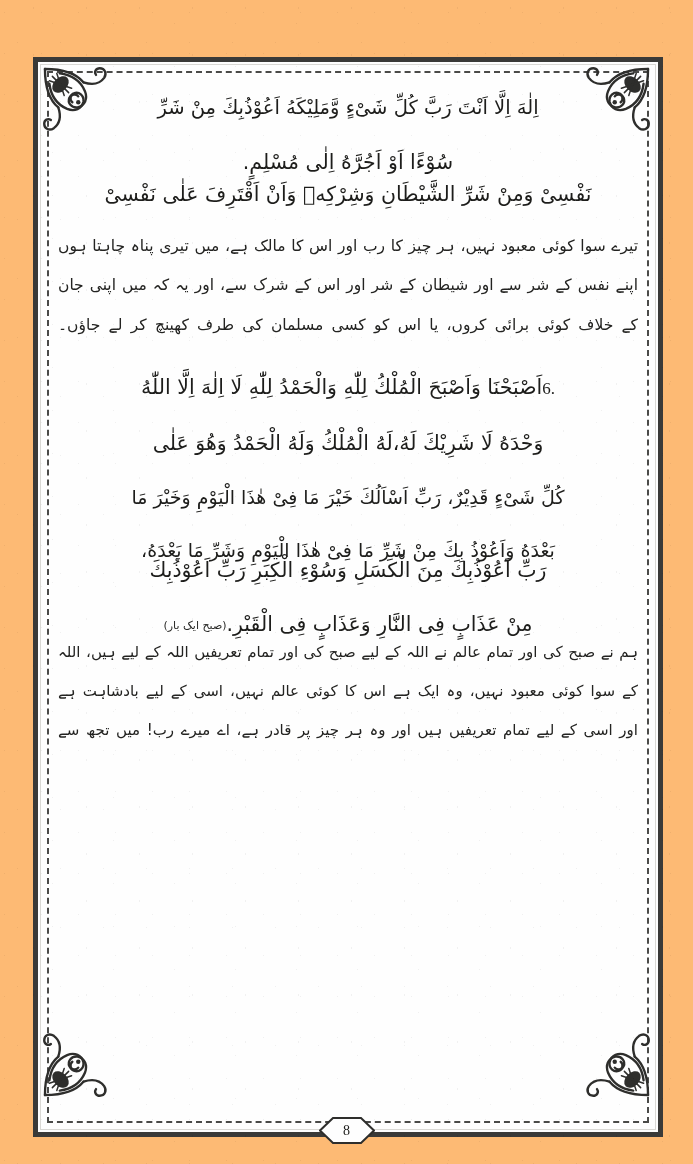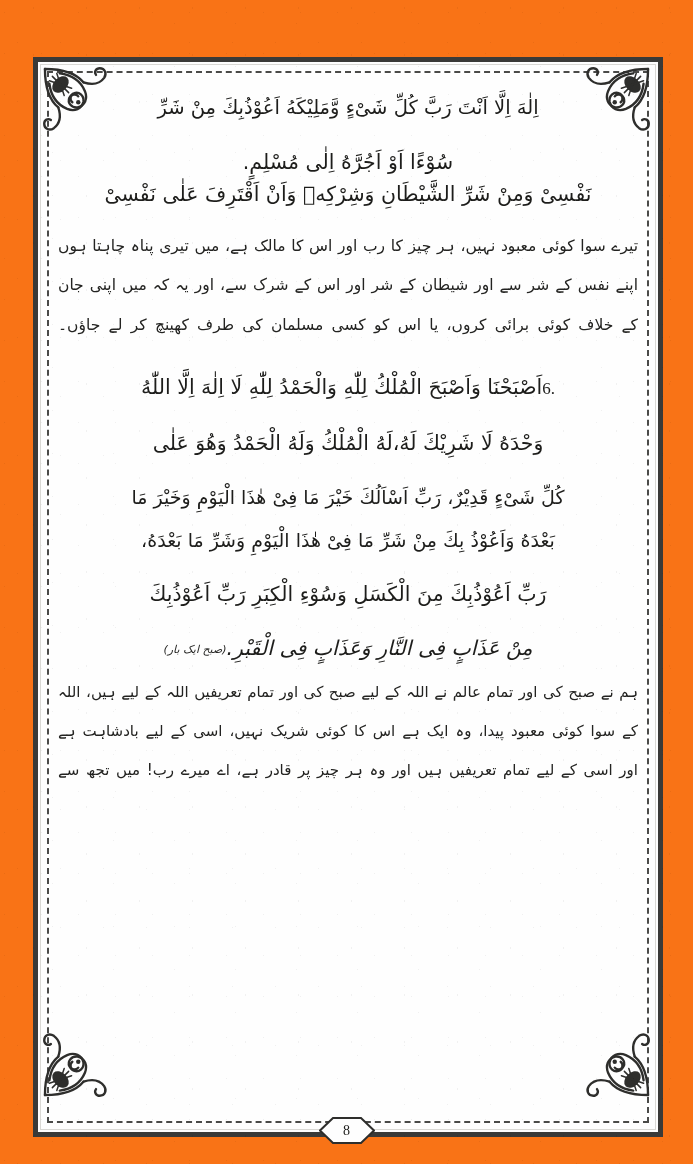--- a/index.html
+++ b/index.html
@@ -12,21 +12,21 @@
     height: 1164px;
     font-family: "DejaVu Sans", sans-serif;
     overflow: hidden;
   }
 
   
   .page {
     position: relative;
     width: 693px;
     height: 1164px;
-    background: #f97316;
+    background: #fdba74;
     box-sizing: border-box;
   }
 
   
   .frame-outer {
     position: absolute;
     left: 33px;
     top: 57px;
     width: 630px;
     height: 1080px;
@@ -276,32 +276,32 @@
     </div>
 
     <div class="arabic-block" style="margin-top:44px;">
 
       <div class="num-line" style="margin-bottom:34px;">
         <span class="arabic-line">اَصْبَحْنَا وَاَصْبَحَ الْمُلْكُ لِلّٰهِ وَالْحَمْدُ لِلّٰهِ لَا اِلٰهَ اِلَّا اللّٰهُ</span>
         <span class="item-num">6.</span>
       </div>
 
       <div class="arabic-line" style="margin-bottom:34px;">وَحْدَهُ لَا شَرِيْكَ لَهُ،لَهُ الْمُلْكُ وَلَهُ الْحَمْدُ وَهُوَ عَلٰى</div>
-      <div class="arabic-line" style="margin-bottom:24px; font-size:19px;">كُلِّ شَىْءٍ قَدِيْرٌ، رَبِّ اَسْاَلُكَ خَيْرَ مَا فِىْ هٰذَا الْيَوْمِ وَخَيْرَ مَا</div>
-      <div class="arabic-line" style="margin-bottom:34px; font-size:19px;">بَعْدَهُ وَاَعُوْذُ بِكَ مِنْ شَرِّ مَا فِىْ هٰذَا الْيَوْمِ وَشَرِّ مَا بَعْدَهُ،</div>
+      <div class="arabic-line" style="margin-bottom:34px; font-size:19px;">كُلِّ شَىْءٍ قَدِيْرٌ، رَبِّ اَسْاَلُكَ خَيْرَ مَا فِىْ هٰذَا الْيَوْمِ وَخَيْرَ مَا</div>
+      <div class="arabic-line" style="font-size:19px;">بَعْدَهُ وَاَعُوْذُ بِكَ مِنْ شَرِّ مَا فِىْ هٰذَا الْيَوْمِ وَشَرِّ مَا بَعْدَهُ،</div>
       <div class="arabic-line" style="margin-bottom:34px;">رَبِّ اَعُوْذُبِكَ مِنَ الْكَسَلِ وَسُوْءِ الْكِبَرِ رَبِّ اَعُوْذُبِكَ</div>
 
-      <div class="arabic-line" style="margin-bottom:26px;font-style:italic;">
+      <div class="arabic-line" style="margin-bottom:10px;">
         <span>مِنْ عَذَابٍ فِى النَّارِ وَعَذَابٍ فِى الْقَبْرِ.</span><span class="rep-note">(صبح ایک بار)</span>
       </div>
     </div>
 
     <div class="urdu-block">
       <div class="urdu-line" style="margin-bottom:24px; font-size:15px;">ہم نے صبح کی اور تمام عالم نے اللہ کے لیے صبح کی اور تمام تعریفیں اللہ کے لیے ہیں، اللہ</div>
-      <div class="urdu-line" style="margin-bottom:24px; font-size:15px;">کے سوا کوئی معبود پیدا، وہ ایک ہے اس کا کوئی شریک نہیں، اسی کے لیے بادشاہت ہے</div>
+      <div class="urdu-line" style="margin-bottom:24px; font-size:15px;">کے سوا کوئی معبود نہیں، وہ ایک ہے اس کا کوئی عالم نہیں، اسی کے لیے بادشاہت ہے</div>
       <div class="urdu-line" style="font-size:15px;">اور اسی کے لیے تمام تعریفیں ہیں اور وہ ہر چیز پر قادر ہے، اے میرے رب! میں تجھ سے</div>
     </div>
 
   </div>
 
   <div class="page-num">
     <div class="hexwrap">
       <svg viewBox="0 0 56 27">
         <polygon points="14,1 42,1 55,13.5 42,26 14,26 1,13.5" fill="#fefefe" stroke="#2e2e2c" stroke-width="2"></polygon>
       </svg>

